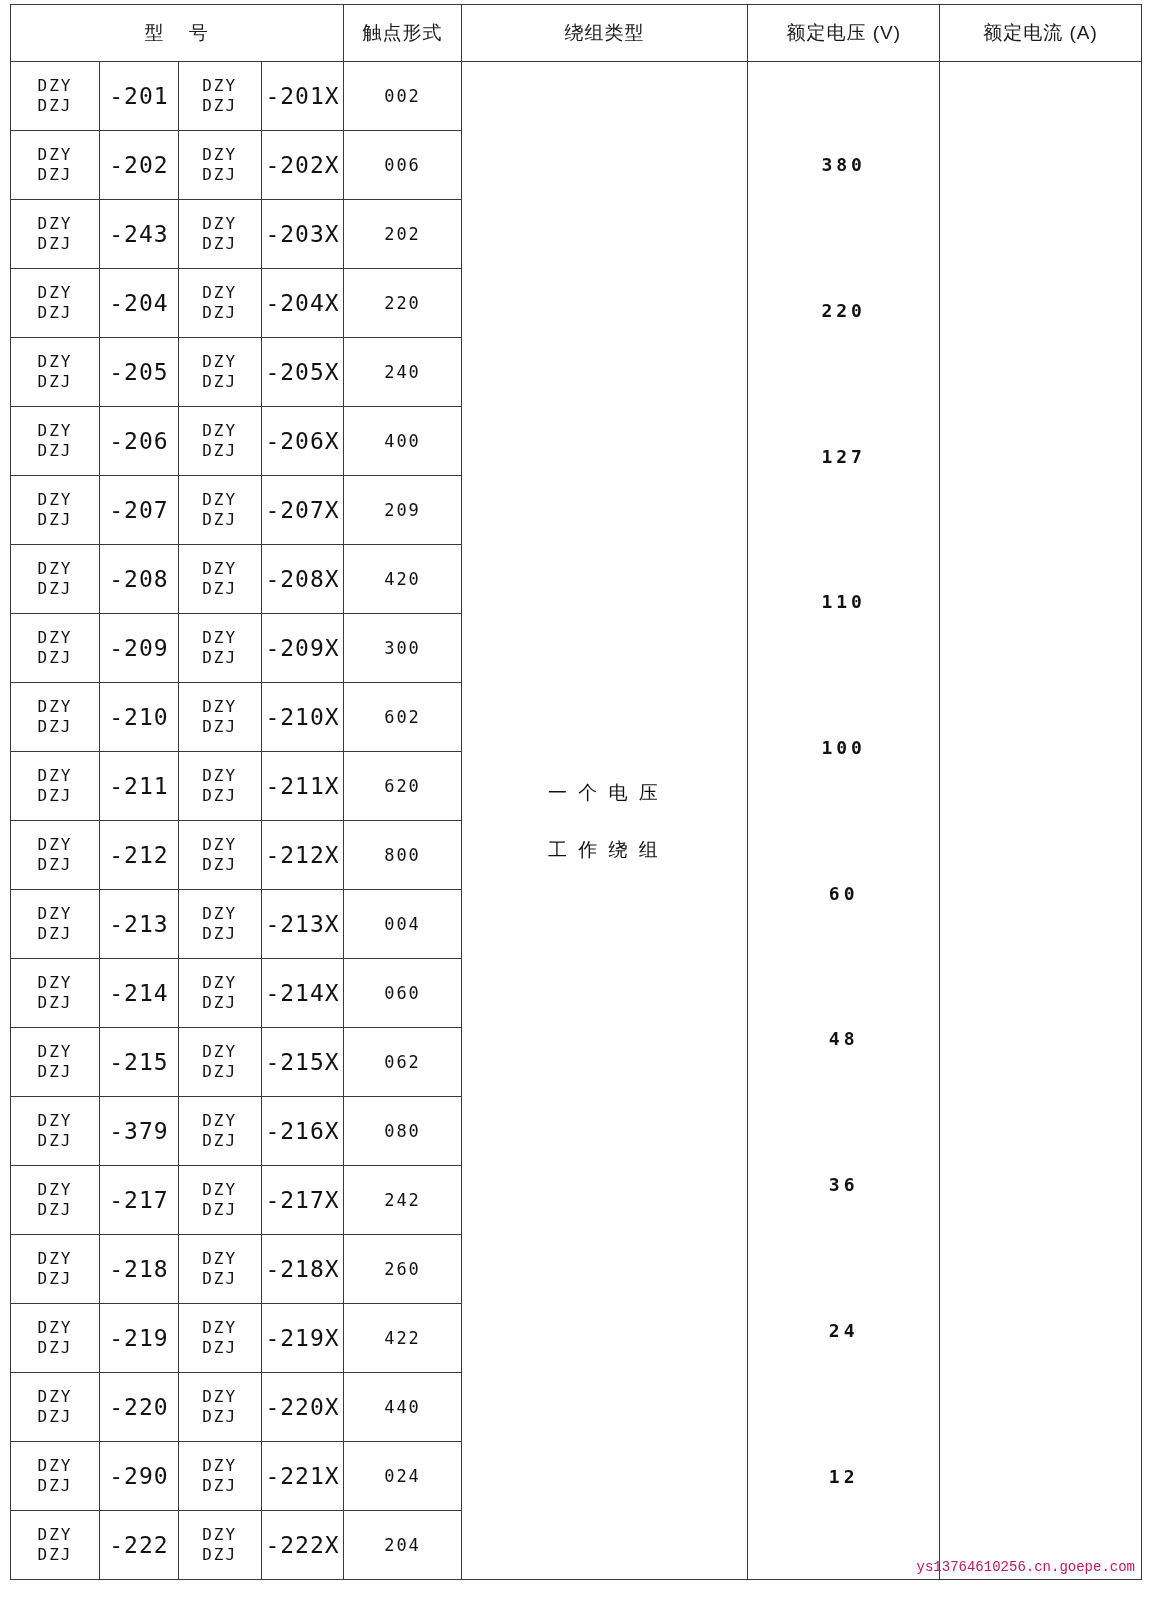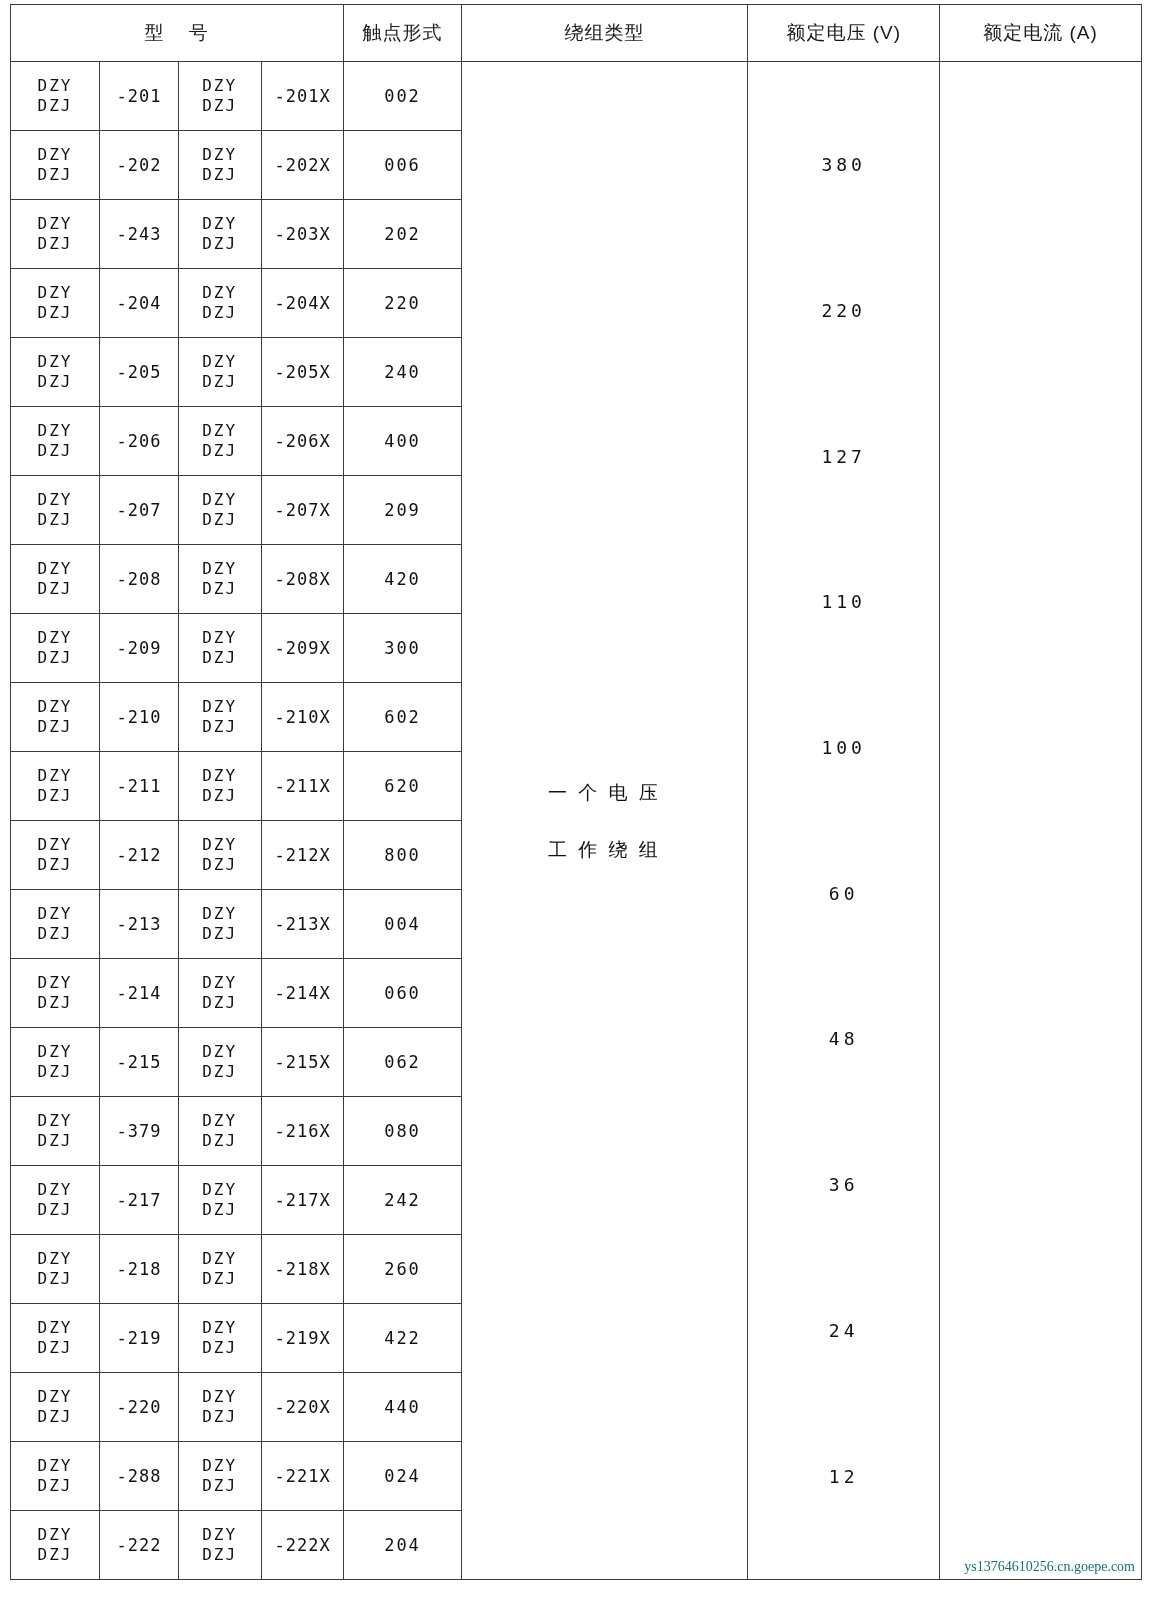--- a/index.html
+++ b/index.html
@@ -59,21 +59,21 @@
     letter-spacing: 1px;
     color: #111;
   }
   td.prefix {
     font-size: 16px;
     line-height: 1.25;
     letter-spacing: 2px;
     white-space: pre-line;
   }
   td.suffix {
-    font-size: 17px;
+    font-size: 23px;
     letter-spacing: 1px;
   }
   td.contact {
     font-size: 17px;
     letter-spacing: 2px;
   }
   td.winding {
     font-size: 19px;
     font-family: Liberation Sans, sans-serif;
     letter-spacing: 3px;
@@ -87,38 +87,39 @@
   }
   .volt-list {
     display: flex;
     flex-direction: column;
     justify-content: space-around;
     align-items: center;
     height: 100%;
     min-height: 1430px;
     padding: 30px 0;
     box-sizing: border-box;
+    font-weight: bold;
   }
   .volt-item {
     font-family: "DejaVu Sans Mono", "Liberation Mono", monospace;
     font-size: 18px;
     letter-spacing: 4px;
     color: #111;
   }
   td.curcell {
     vertical-align: bottom;
     position: relative;
   }
   .watermark {
     position: absolute;
     right: 6px;
     bottom: 4px;
-    font-family: Liberation Serif, serif;
+    font-family: Liberation Mono, monospace;
     font-size: 14px;
-    color: #0f766e;
+    color: #be185d;
     letter-spacing: 0px;
     white-space: nowrap;
   }
 </style>
 </head>
 <body>
 
 <div class="sheet">
   <table class="spec">
     <colgroup>
@@ -338,21 +339,21 @@
 DZJ</td>
           <td class="suffix">-220</td>
           <td class="prefix">DZY
 DZJ</td>
           <td class="suffix">-220X</td>
           <td class="contact">440</td>
         </tr>
         <tr>
           <td class="prefix">DZY
 DZJ</td>
-          <td class="suffix">-288</td>
+          <td class="suffix">-290</td>
           <td class="prefix">DZY
 DZJ</td>
           <td class="suffix">-221X</td>
           <td class="contact">024</td>
         </tr>
         <tr>
           <td class="prefix">DZY
 DZJ</td>
           <td class="suffix">-222</td>
           <td class="prefix">DZY

